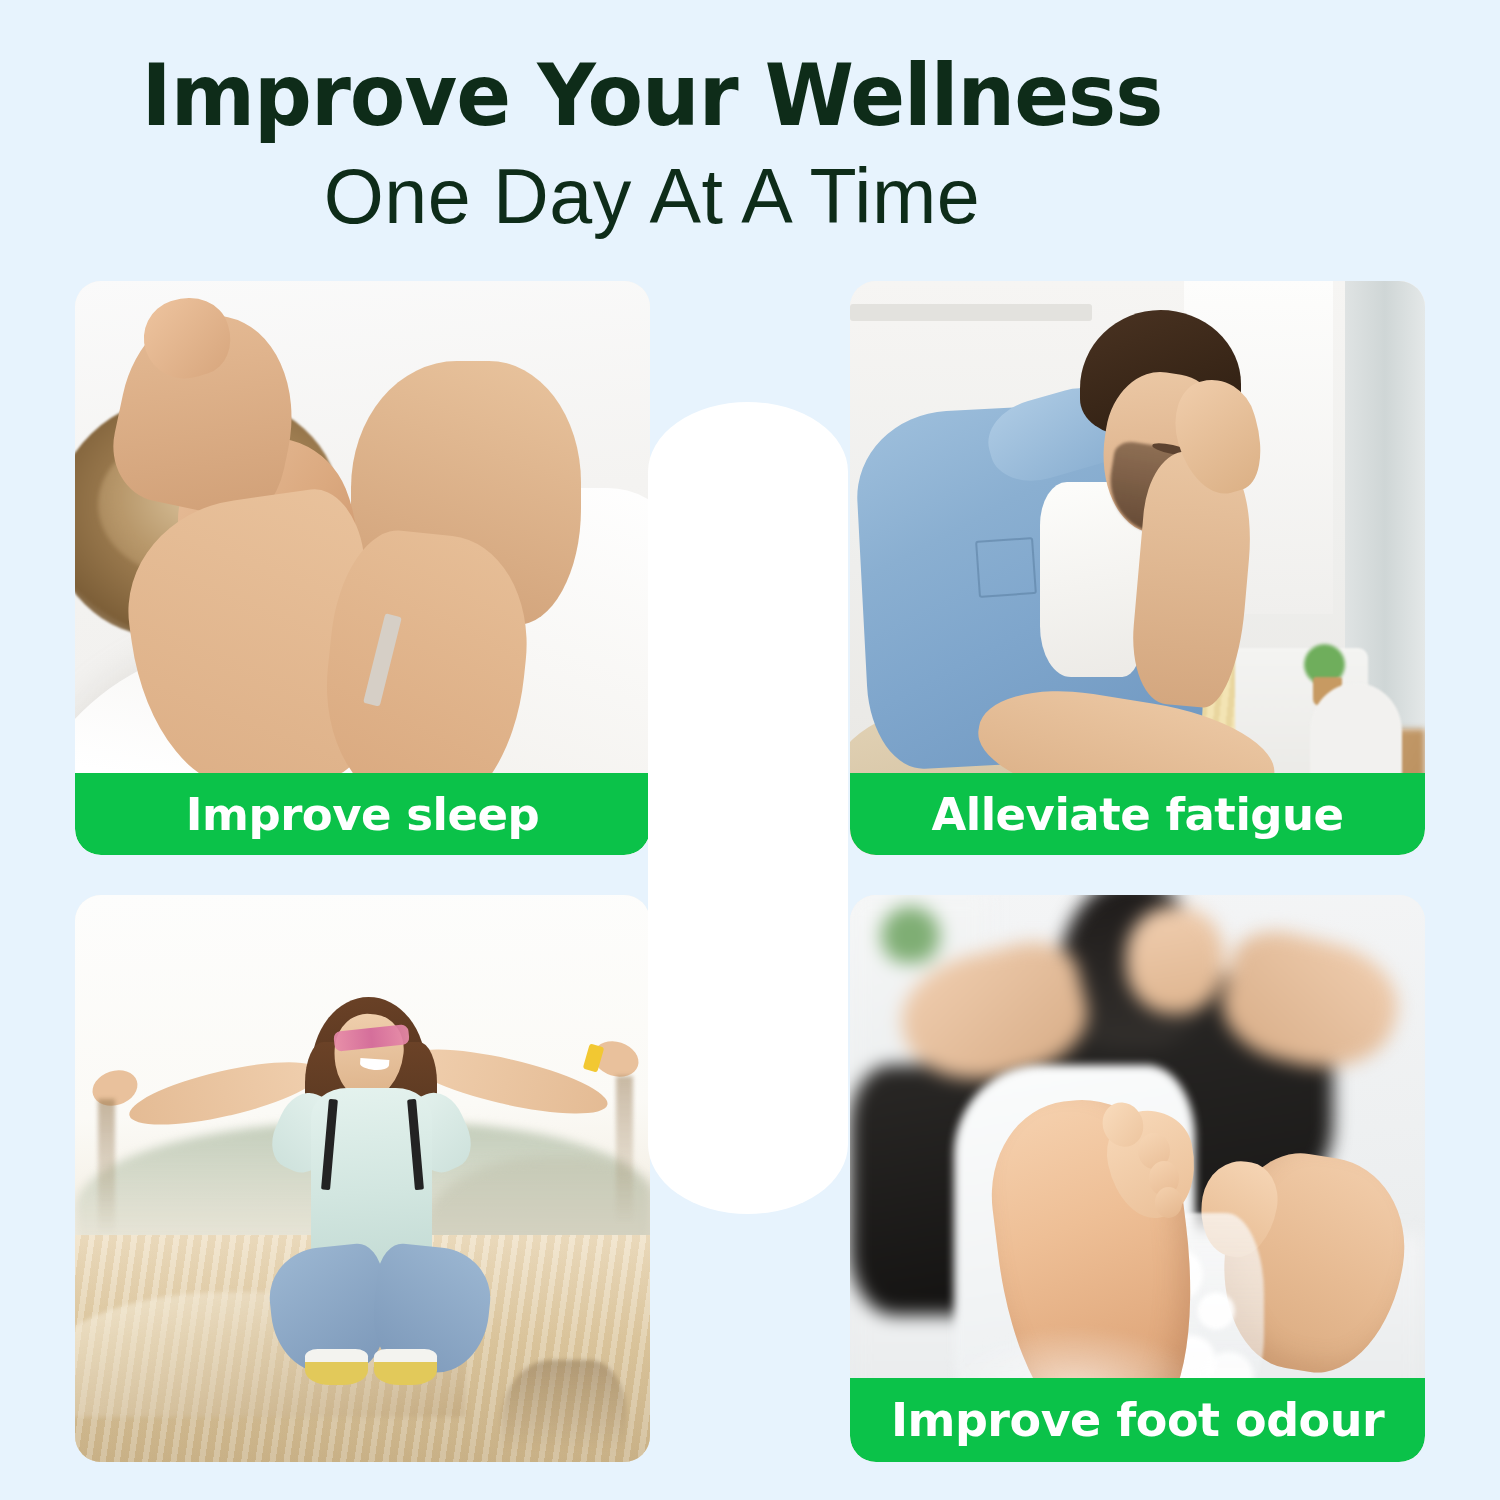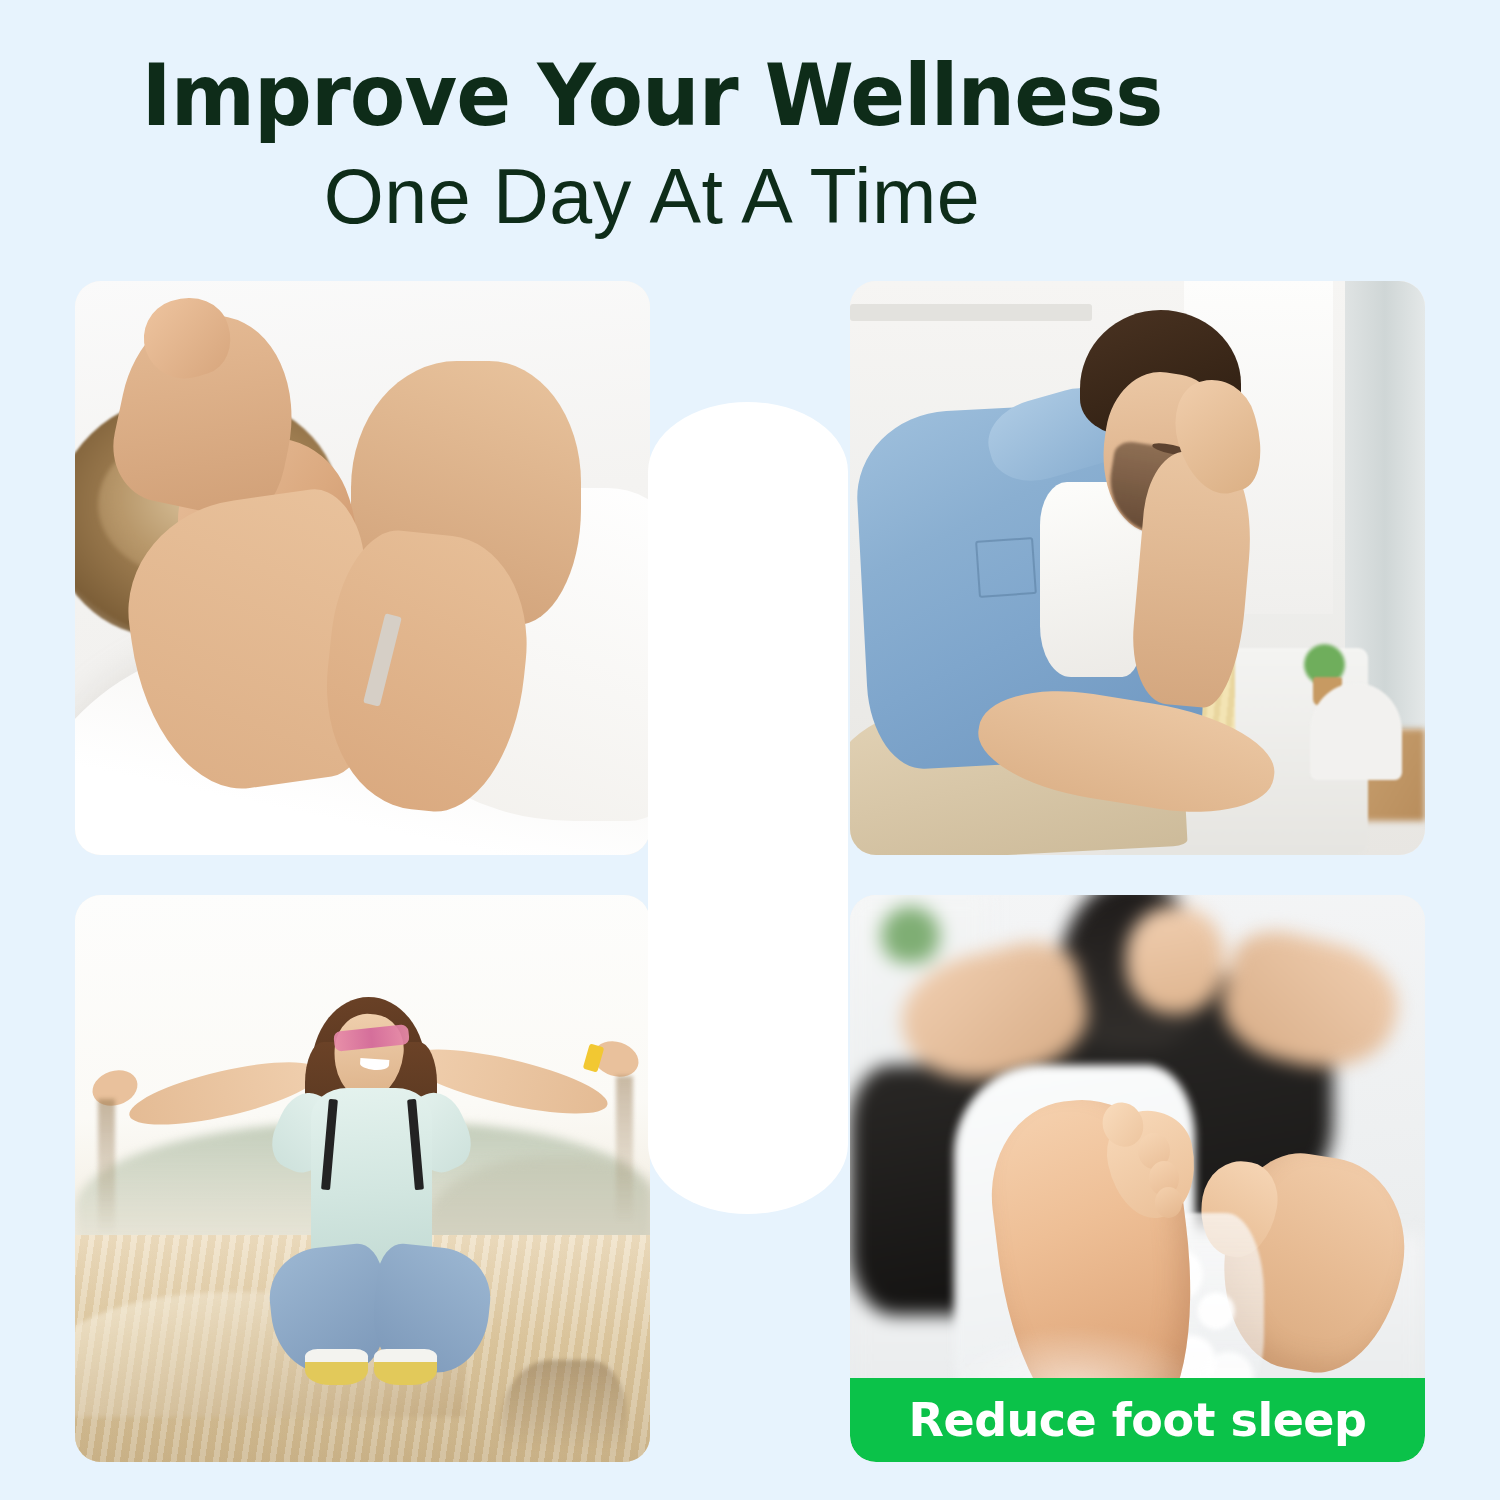--- a/index.html
+++ b/index.html
@@ -502,20 +502,21 @@
     <div class="face"></div>
     <div class="brow"></div>
     <div class="eyelid"></div>
     <div class="smile"></div>
     <div class="arm-up"></div>
     <div class="hand-top"></div>
     <div class="arm-low"></div>
     <div class="arm-fore"></div>
     <div class="strap"></div>
   </div>
+  <div class="label">Improve sleep</div>
 </div>
 
 <div class="card tr">
   <div class="photo p2">
     <div class="ceilbeam"></div>
     <div class="wallpanel"></div>
     <div class="curtain"></div>
     <div class="floor"></div>
     <div class="sofa"></div>
     <div class="pillow-y"></div>
@@ -528,20 +529,21 @@
     <div class="denim-collar"></div>
     <div class="pocket"></div>
     <div class="hair"></div>
     <div class="face"></div>
     <div class="beard"></div>
     <div class="eye"></div>
     <div class="arm-up"></div>
     <div class="hand"></div>
     <div class="arm-fore"></div>
   </div>
+  <div class="label">Alleviate fatigue</div>
 </div>
 
 <div class="card bl">
   <div class="photo p3">
     <div class="hills"></div>
     <div class="hill-r"></div>
     <div class="sand"></div>
     <div class="sand-ridge"></div>
     <div class="sand-crack"></div>
     <div class="arm-l"></div>
@@ -587,14 +589,14 @@
     <div class="foot-b-toes"></div>
     <div class="foam"></div>
     <div class="foot-a"></div>
     <div class="foot-a-toes"></div>
     <div class="toe1"></div>
     <div class="toe2"></div>
     <div class="toe3"></div>
     <div class="toe4"></div>
     <div class="highlight"></div>
   </div>
-  <div class="label">Reduce foot sleep</div>
+  <div class="label">Improve foot odour</div>
 </div>
 
 </body></html>

